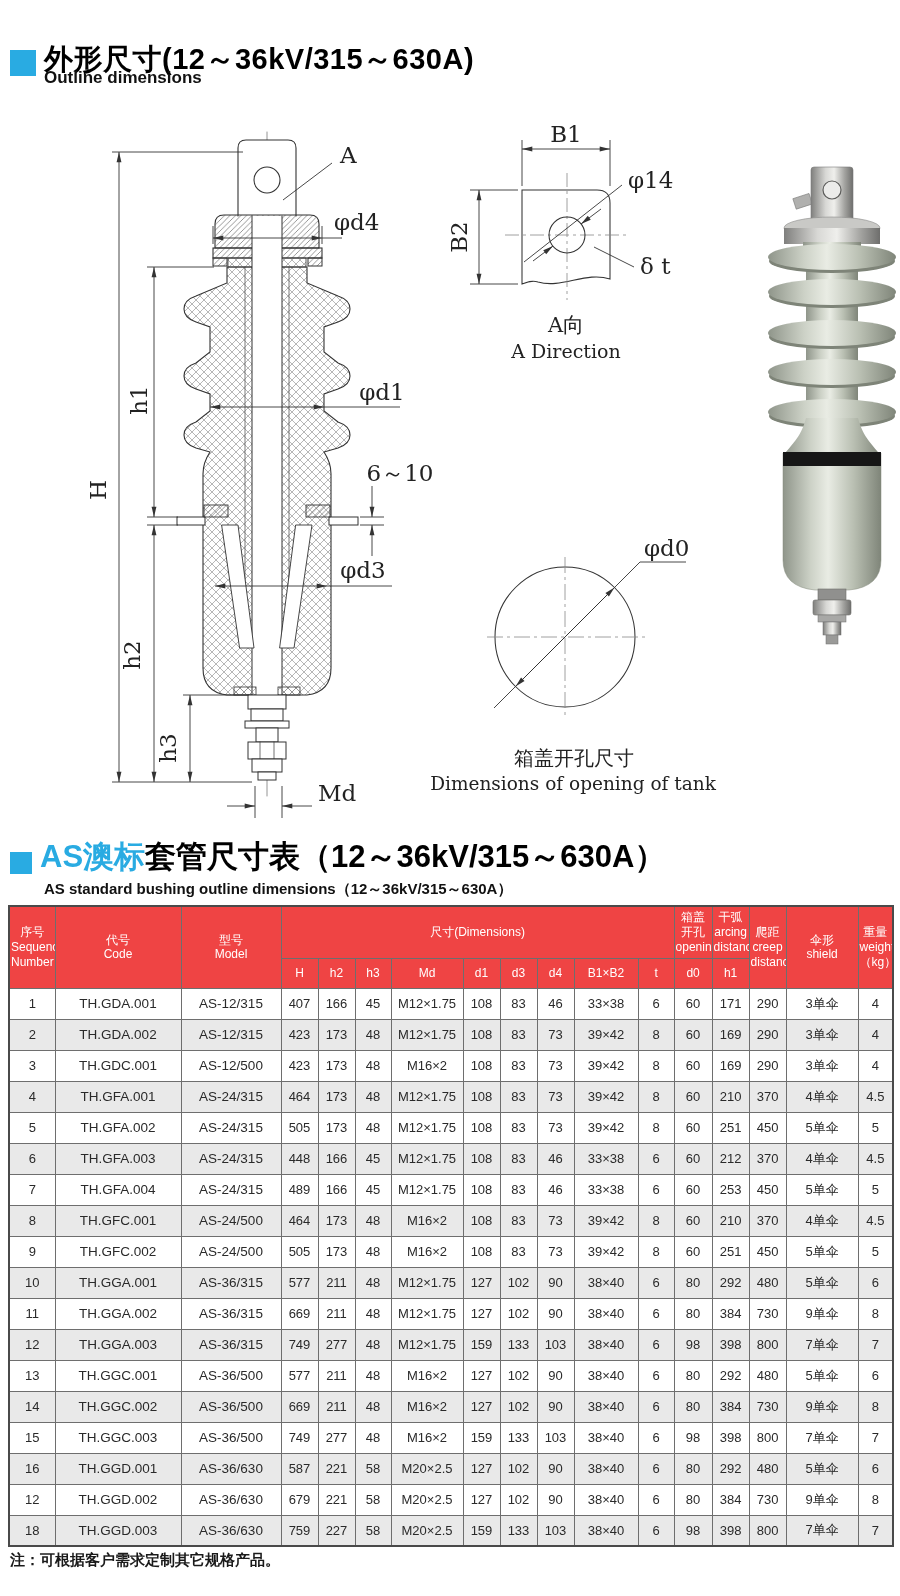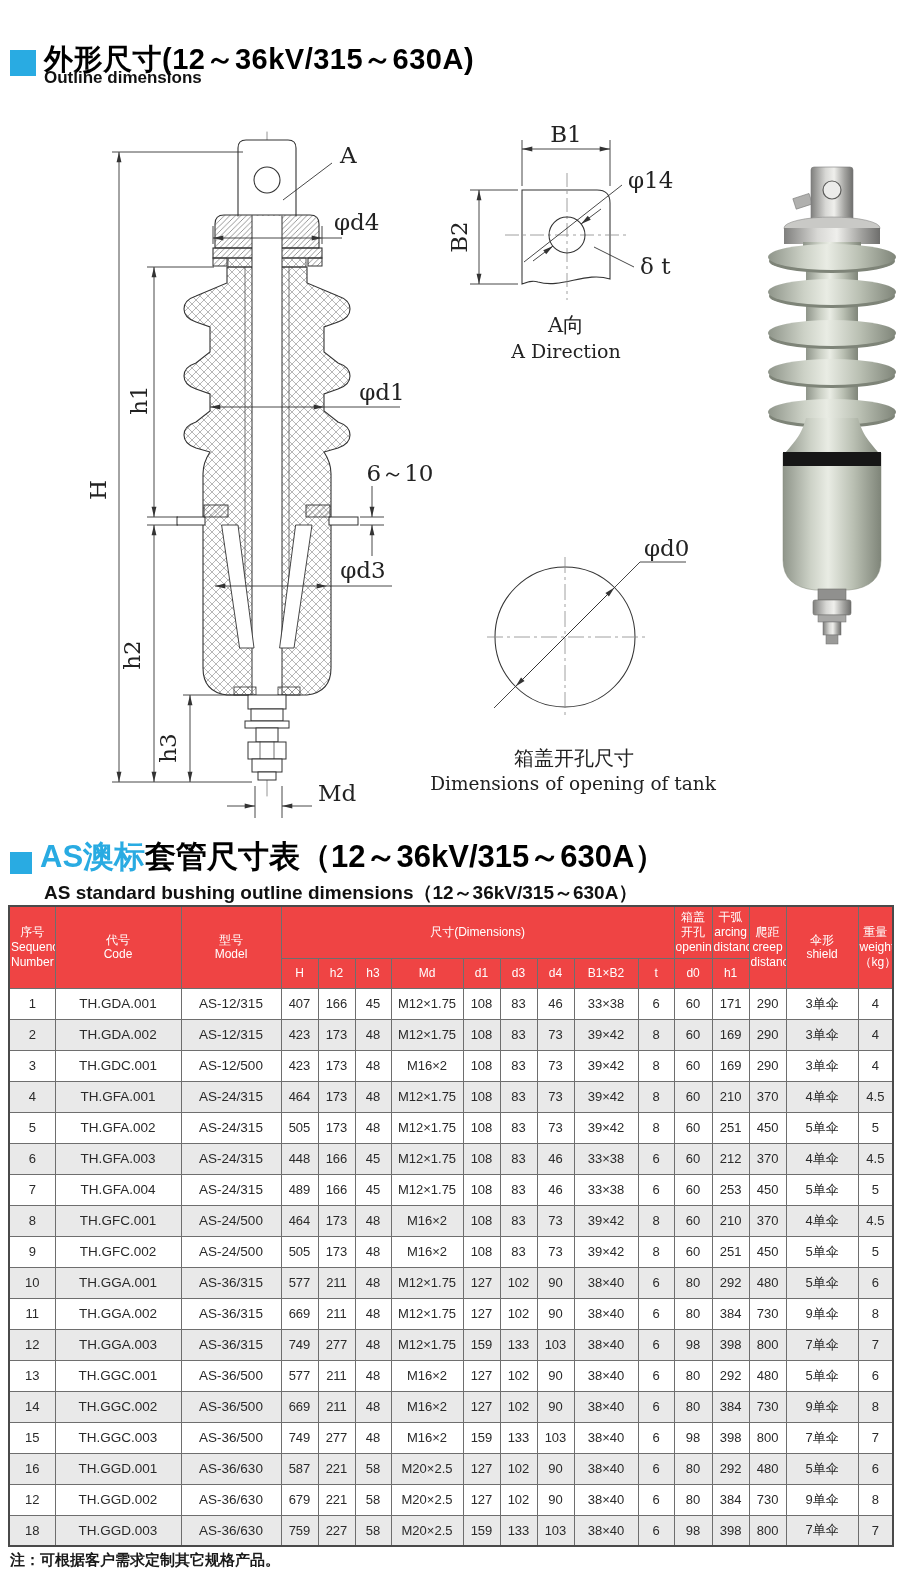--- a/index.html
+++ b/index.html
@@ -9,21 +9,21 @@
   }
   
   .sec{position:absolute;left:10px;display:flex;align-items:flex-start;}
   .bullet{flex:0 0 auto;background:#29abe2;}
   #title1-bullet{width:26px;height:26px;margin-top:6px;}
   #title2-bullet{width:22px;height:22px;margin-top:12px;}
   .t1{font-size:29px;font-weight:700;color:#000;margin-left:8px;line-height:1.1;letter-spacing:0.5px;}
   .t2{font-size:31px;font-weight:700;color:#000;margin-left:8px;line-height:1.1;text-align:center;}
   .t2 .accent{color:#29abe2;}
   .sub1{position:absolute;left:44px;top:68px;font-size:17px;font-weight:700;color:#111;}
-  .sub2{position:absolute;left:44px;top:880px;font-size:19px;font-weight:700;color:#111;}
+  .sub2{position:absolute;left:44px;top:880px;font-size:15px;font-weight:700;color:#111;}
   
   #drawing{position:absolute;left:0;top:0;width:900px;height:835px;}
   text.dim{font-family:"DejaVu Serif",serif;font-size:23px;fill:#222;}
   text.cap{font-family:"DejaVu Serif",serif;fill:#222;}
   
   table.spec{
     position:absolute;left:8px;top:905px;width:884px;
     border-collapse:collapse;table-layout:fixed;
     font-size:13px;color:#2a2a2a;border:2px solid #4a4a4a;
   }

